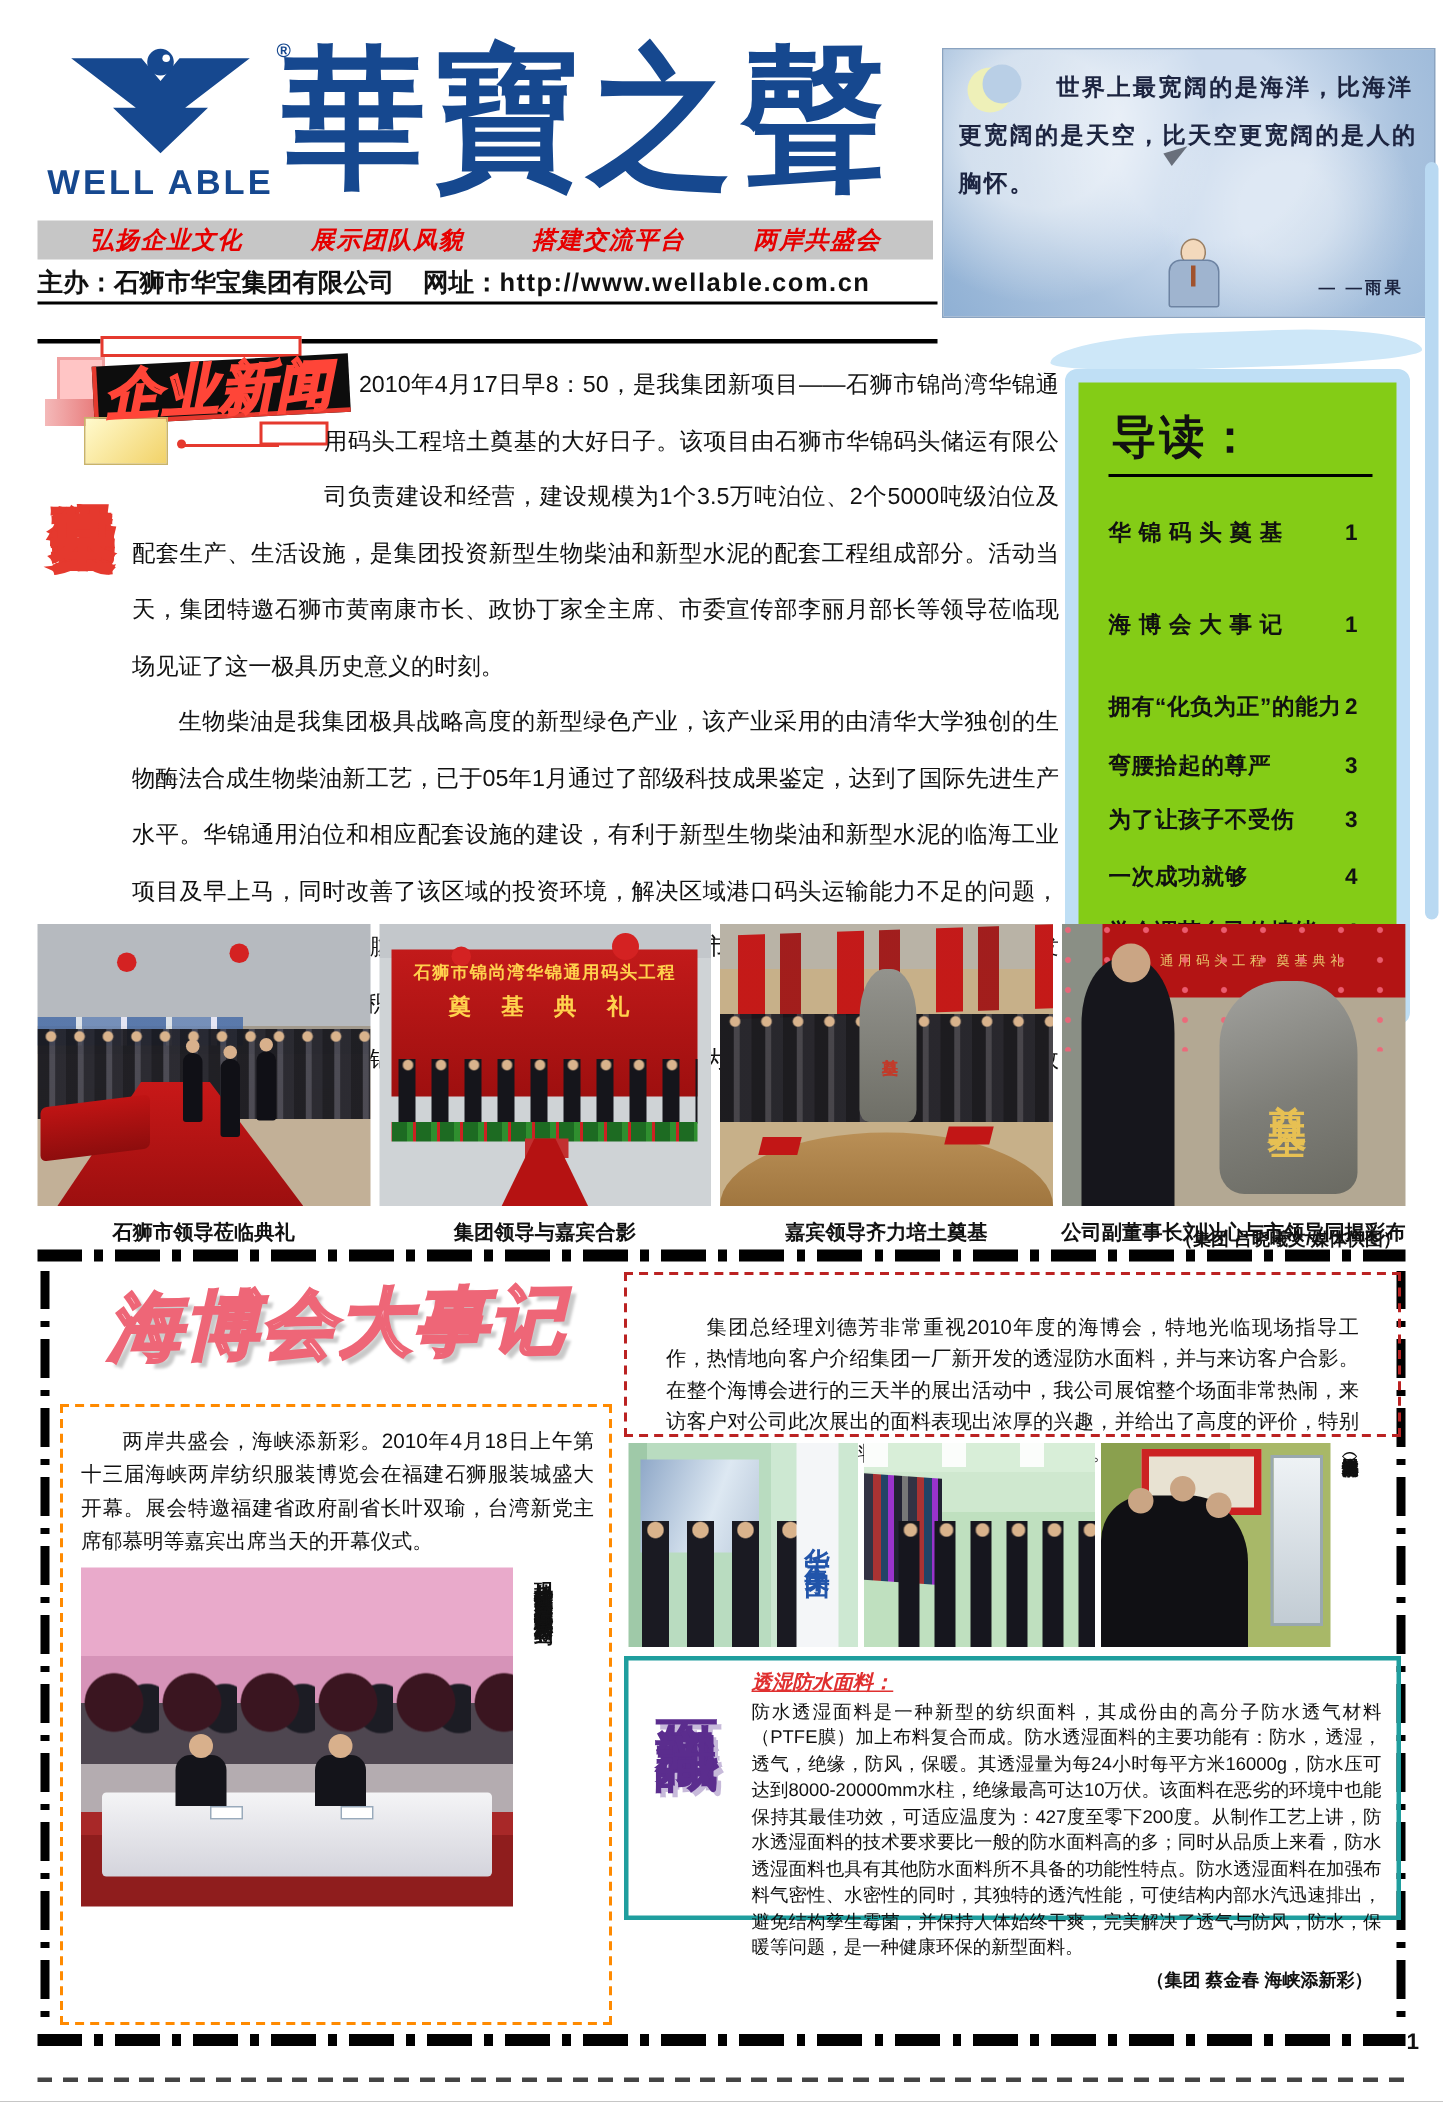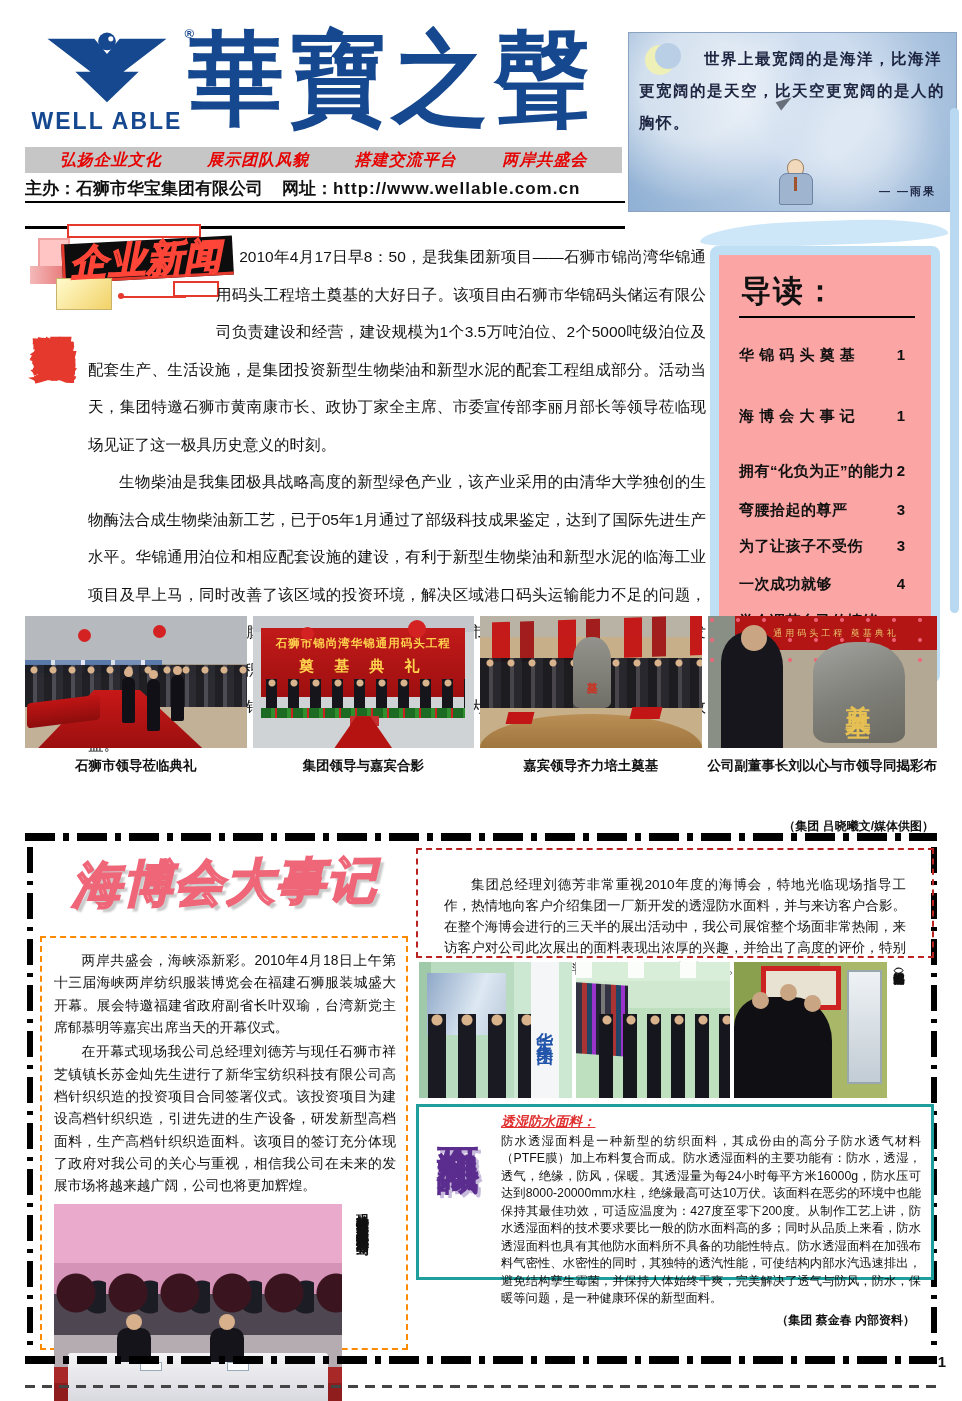--- a/index.html
+++ b/index.html
@@ -56,32 +56,32 @@
   .stamp-dot{left:118px;top:293px;width:6px;height:6px;border-radius:50%;background:#e5392e;}
   .article1{left:88px;top:238px;width:618px;font-size:15.5px;line-height:2.42;text-align:justify;}
   .article1 p{margin:0;}
   .stamp-spacer{float:left;width:128px;height:76px;}
   .p-first{text-indent:1.5em;}
   .p-indent{text-indent:2em;}
 
   
   .daodu-swoosh{left:700px;top:221px;width:248px;height:24px;background:#cde7f8;border-radius:50% 50% 50% 50%/90% 90% 40% 40%;transform:rotate(-2deg);}
   .daodu-box{left:710px;top:246px;width:230px;height:437px;box-sizing:border-box;border:9px solid #bfdff5;
-        border-radius:8px;background:#fca5a5;padding:16px 18px 10px 18px;}
+        border-radius:8px;background:#84cc16;padding:16px 18px 10px 18px;}
   .daodu-title{font-size:30px;font-weight:bold;margin:0 0 4px 4px;letter-spacing:2px;}
   .daodu-underline{width:176px;height:2px;background:#000;margin-left:2px;}
   .daodu-item{display:flex;justify-content:space-between;align-items:baseline;font-weight:bold;font-size:15px;padding:0 8px 0 2px;}
   .daodu-item .dd-label{letter-spacing:.5px;}
   .di-1{margin-top:28px;}.di-2{margin-top:42px;}.di-3{margin-top:36px;}.di-4{margin-top:20px;}
   .di-5{margin-top:17px;}.di-6{margin-top:19px;}.di-7{margin-top:18px;}
 
   
   .photo-row{left:25px;top:616px;width:912px;display:grid;grid-template-columns:repeat(4,1fr);gap:6px;}
   .pfig{margin:0;display:flex;flex-direction:column;}
-  .ph{position:relative;height:132px;overflow:hidden;background:#cfd3d6;}
+  .ph{position:relative;height:188px;overflow:hidden;background:#cfd3d6;}
   .pcaption{text-align:center;font-weight:bold;font-size:13.5px;margin-top:9px;white-space:nowrap;}
   .photo-credit{right:28px;top:818px;font-size:12px;font-weight:bold;}
 
   .person{position:absolute;width:13px;height:46px;background:#101016;border-radius:6px 6px 2px 2px;}
   .person::before{content:"";position:absolute;top:-9px;left:2px;width:9px;height:9px;border-radius:50%;background:#d8b08c;}
   .crowdband{position:absolute;background-repeat:repeat-x;}
 
   .ph1{background:linear-gradient(#b6babf 0 36%,#a29a8d 36% 46%,#c0b49f 46% 58%,#c2b097 58% 100%);}
   .ph1-billboards{left:0;top:33%;width:62%;height:10%;opacity:.85;
      background:repeating-linear-gradient(90deg,#4a6ea8 0 26px,#e3e9f0 26px 30px,#6a88b8 30px 56px,#eef 56px 60px);}
@@ -375,21 +375,20 @@
   <div class="abs photo-credit">（集团 吕晓曦文/媒体供图）</div>
 
   <div class="abs dash-h divider1"></div>
   <div class="abs dash-v frame-left"></div>
   <div class="abs dash-v frame-right"></div>
 
   <h2 class="abs hbh-title">海博会大事记</h2>
 
   <div class="abs hbh-box">
     <p>两岸共盛会，海峡添新彩。2010年4月18日上午第十三届海峡两岸纺织服装博览会在福建石狮服装城盛大开幕。展会特邀福建省政府副省长叶双瑜，台湾新党主席郁慕明等嘉宾出席当天的开幕仪式。</p>
-    <p>在开幕式现场我公司总经理刘德芳与现任石狮市祥芝镇镇长苏金灿先生进行了新华宝纺织科技有限公司高档针织织造的投资项目合同签署仪式。该投资项目为建设高档针织织造，引进先进的生产设备，研发新型高档面料，生产高档针织织造面料。该项目的签订充分体现了政府对我公司的关心与重视，相信我公司在未来的发展市场将越来越广阔，公司也将更加辉煌。</p>
     <div class="sign-row">
       <div class="psign">
         <div class="psign-umb"></div>
         <div class="psign-table"></div>
         <span class="psign-fig" style="left:22%;bottom:30%;"></span>
         <span class="psign-fig" style="left:54%;bottom:30%;"></span>
         <span class="psign-paper" style="left:30%;bottom:26%;"></span>
         <span class="psign-paper" style="left:60%;bottom:26%;"></span>
       </div>
       <div class="sign-caption">现任祥芝镇镇长苏金灿先生（左）与我公司总经理刘德芳（右）签约。</div>
@@ -422,21 +421,21 @@
       <span class="pe3-head" style="left:46%;top:24%;"></span>
     </div>
   </div>
   <div class="abs expo-credit">（海博大事记集团媒体供稿）</div>
 
   <div class="abs fabric-box">
     <div class="fabric-title">面料小知識</div>
     <div class="fabric-content">
       <p class="fabric-heading">透湿防水面料：</p>
       <p class="fabric-body">防水透湿面料是一种新型的纺织面料，其成份由的高分子防水透气材料（PTFE膜）加上布料复合而成。防水透湿面料的主要功能有：防水，透湿，透气，绝缘，防风，保暖。其透湿量为每24小时每平方米16000g，防水压可达到8000-20000mm水柱，绝缘最高可达10万伏。该面料在恶劣的环境中也能保持其最佳功效，可适应温度为：427度至零下200度。从制作工艺上讲，防水透湿面料的技术要求要比一般的防水面料高的多；同时从品质上来看，防水透湿面料也具有其他防水面料所不具备的功能性特点。防水透湿面料在加强布料气密性、水密性的同时，其独特的透汽性能，可使结构内部水汽迅速排出，避免结构孳生霉菌，并保持人体始终干爽，完美解决了透气与防风，防水，保暖等问题，是一种健康环保的新型面料。</p>
-      <div class="fabric-credit">（集团 蔡金春 内部资料）</div>
+      <div class="fabric-credit">（集团 蔡金春 海峡添新彩）</div>
     </div>
   </div>
 
   <div class="abs dash-h divider2"></div>
   <div class="abs pageno">1</div>
   <div class="abs divider3"></div>
 
 </div>
 
 </body></html>

